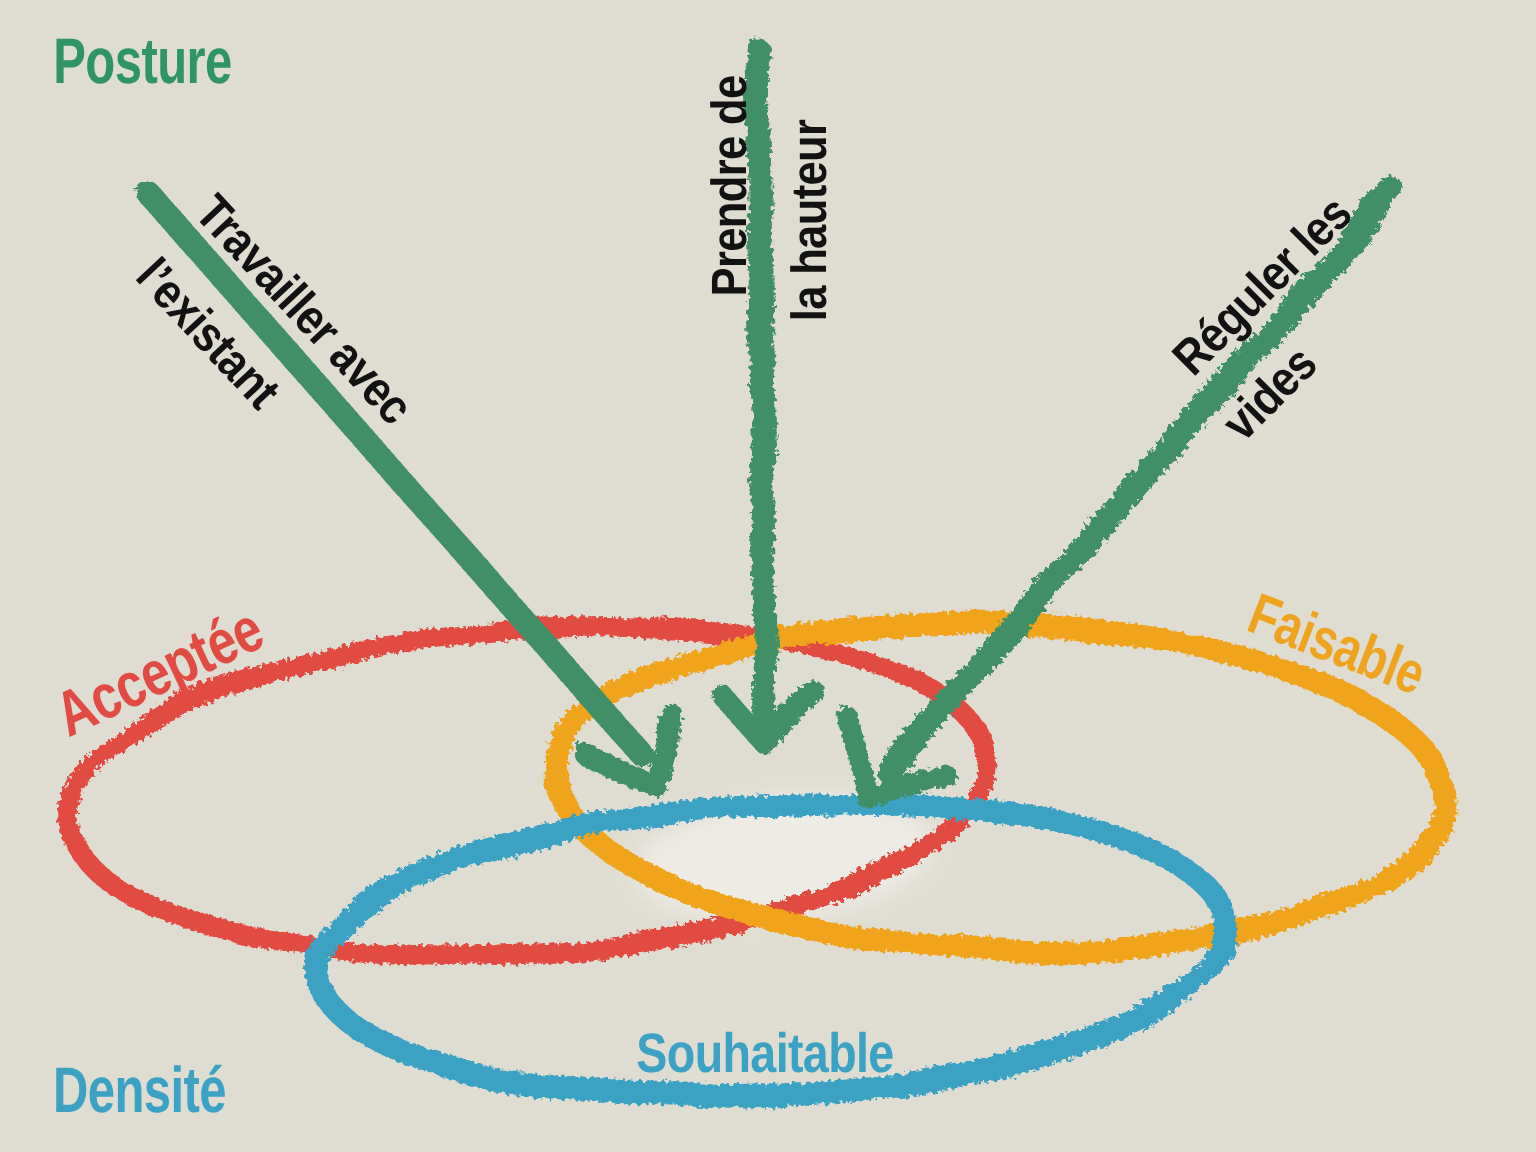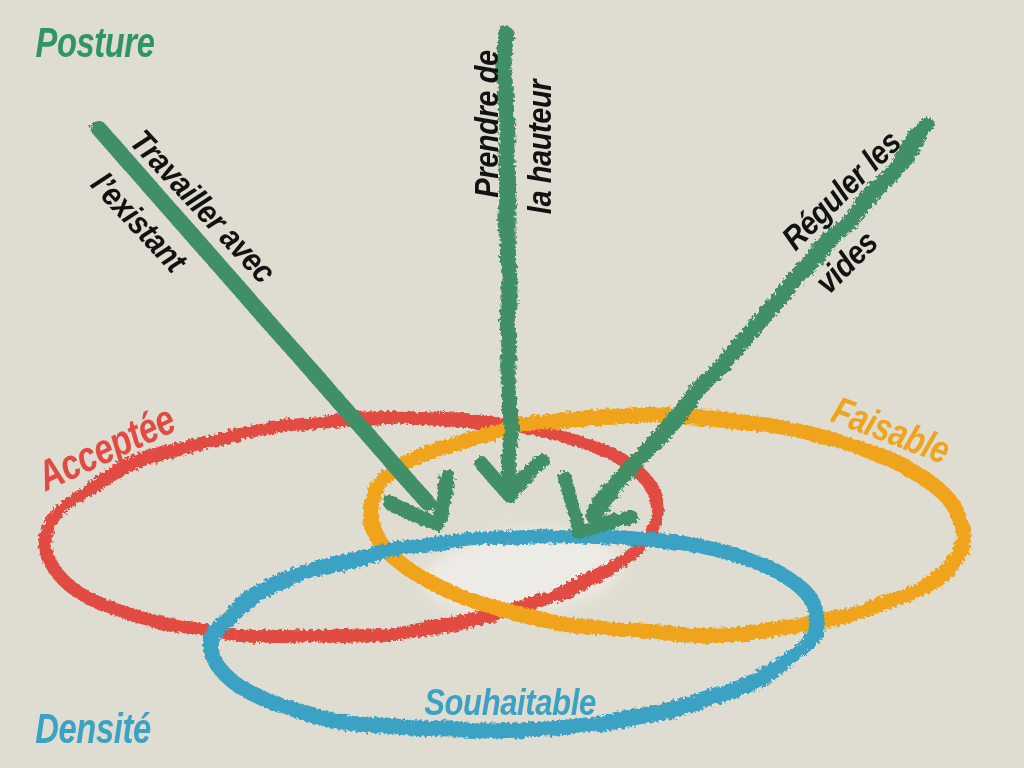--- a/index.html
+++ b/index.html
@@ -2,21 +2,20 @@
 <html><head>
 <meta charset="utf-8">
 <style>
   html,body{margin:0;padding:0;background:#b8b5aa;}
   .stage{
     position:relative;
     width:1024px;height:768px;
     background:#DFDCD1;
     overflow:hidden;
     font-family:"Liberation Sans",sans-serif;
-    font-style:italic;
   }
   .stage svg{position:absolute;left:0;top:0;}
   .lbl{
     position:absolute;
     font-weight:700;
     white-space:nowrap;
     letter-spacing:-0.5px;
     line-height:1;
     user-select:none;
   }

